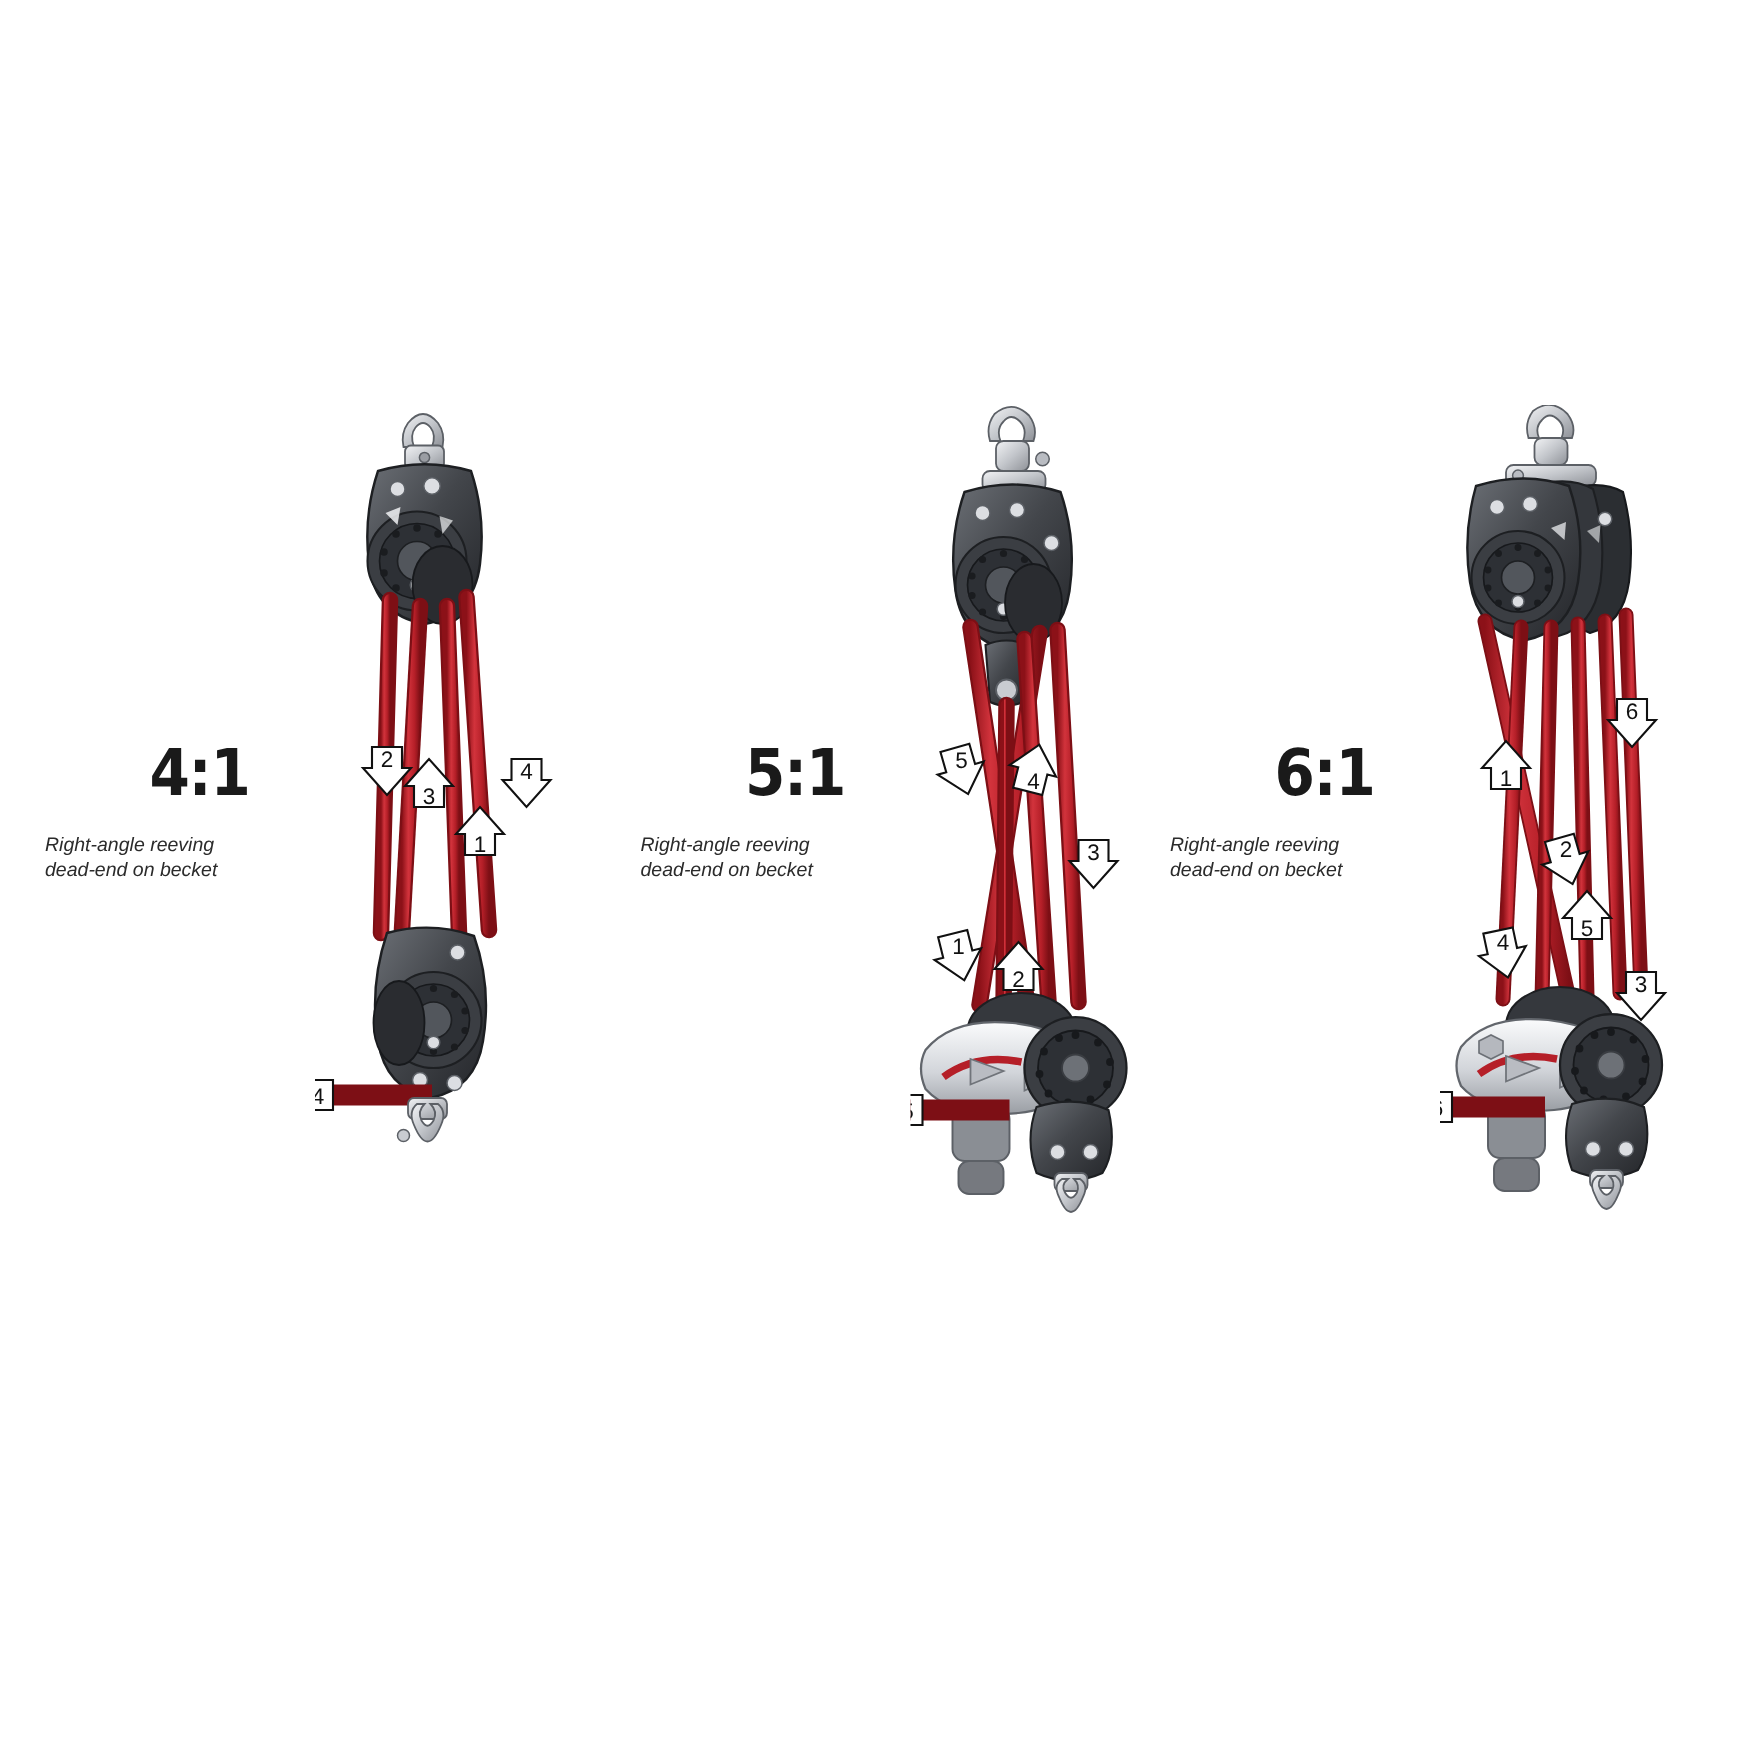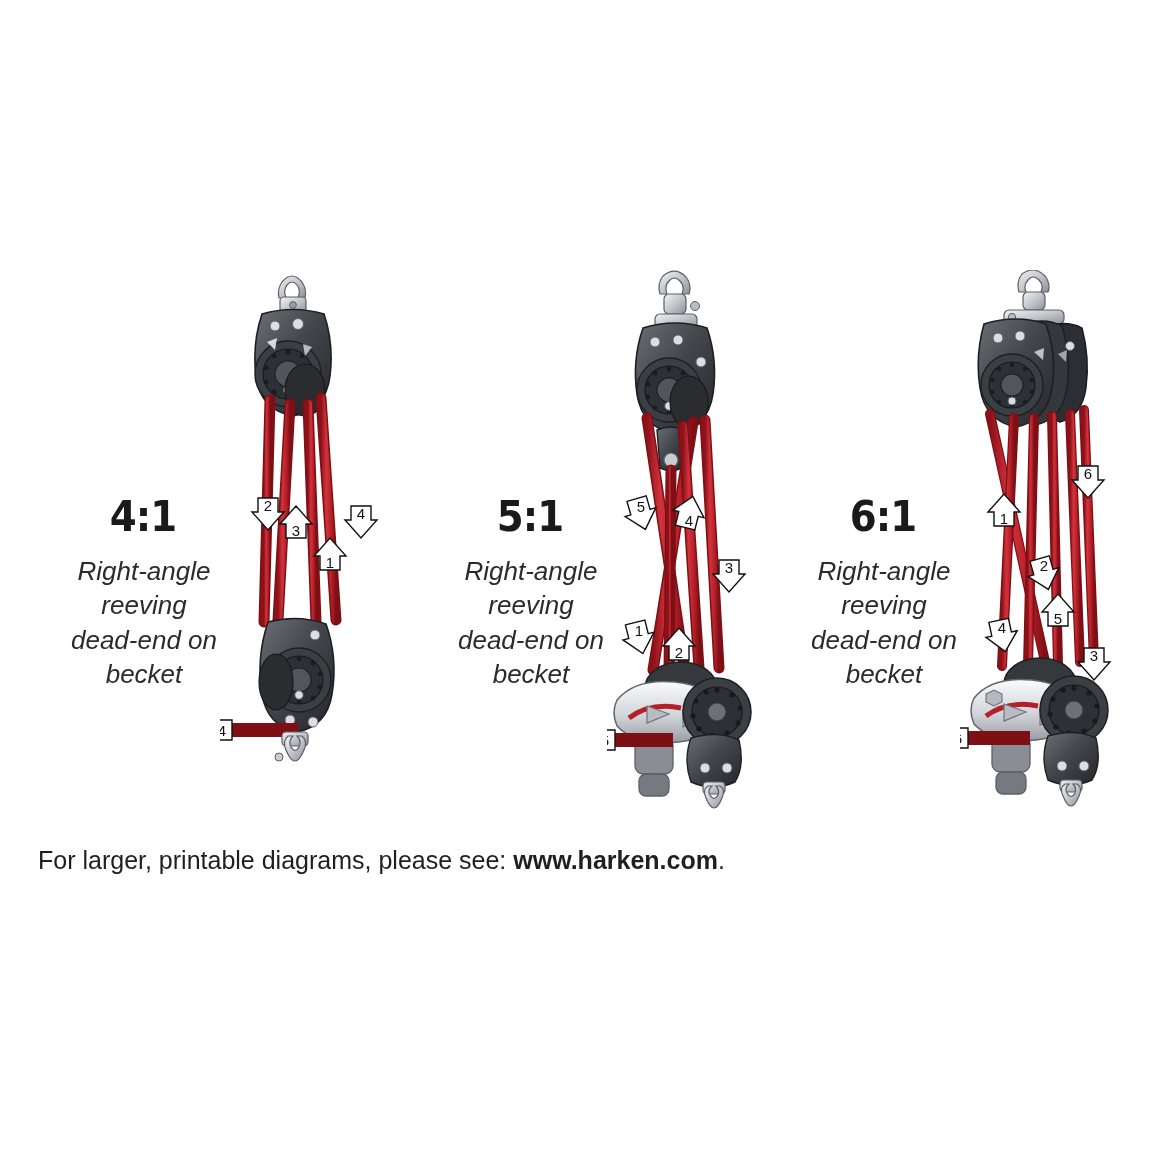--- a/index.html
+++ b/index.html
@@ -22,21 +22,21 @@
     width: 1167px;
     height: 1167px;
   }
 
   .system {
     position: absolute;
     top: 270px;
     width: 360px;
     height: 580px;
   }
-  #sys-4 { left: 30px; }
+  #sys-4 { left: 20px; }
   #sys-5 { left: 417px; }
   #sys-6 { left: 770px; }
 
   .labelblock {
     position: absolute;
     left: 8px;
     top: 225px;
     width: 210px;
     text-align: center;
   }
@@ -46,25 +46,25 @@
     font-size: 43px;
     letter-spacing: -1px;
     color: #1a1a1a;
     line-height: 1;
     margin: 0 0 16px 0;
     transform: scaleX(0.9);
   }
   .desc {
     font-family: "Liberation Sans", sans-serif;
     font-style: italic;
-    font-size: 26px;
+    font-size: 13px;
     line-height: 1.32;
     color: #2b2b2b;
     white-space: pre-line;
-    text-align: center;
+    text-align: left;
     padding-left: 2px;
   }
 
   .art {
     position: absolute;
     left: 190px;
     top: 0;
     width: 175px;
     height: 580px;
   }
@@ -510,17 +510,14 @@
           <text x="134" y="391" text-anchor="middle">3</text>
         </g>
         <g class="arrowtag">
           <path d="M-14 458 h22 v20 h-22 v6 l-18 -16 l18 -16 z" fill="#ffffff" stroke="#111" stroke-width="1.4"></path>
           <text x="-2" y="474" text-anchor="middle">6</text>
         </g>
       </svg>
     </div>
   </div>
 
-  <div class="caption">
-    <span>For larger, printable diagrams, please see: </span><span class="url">www.harken.com</span><span>.</span>
-  </div>
 
 </div>
 
 </body></html>

